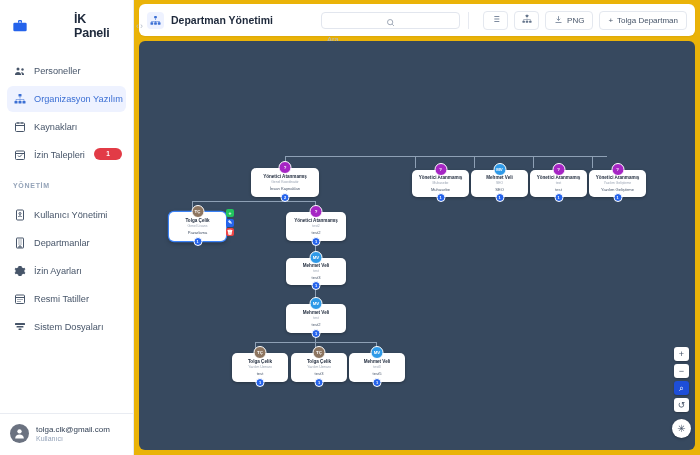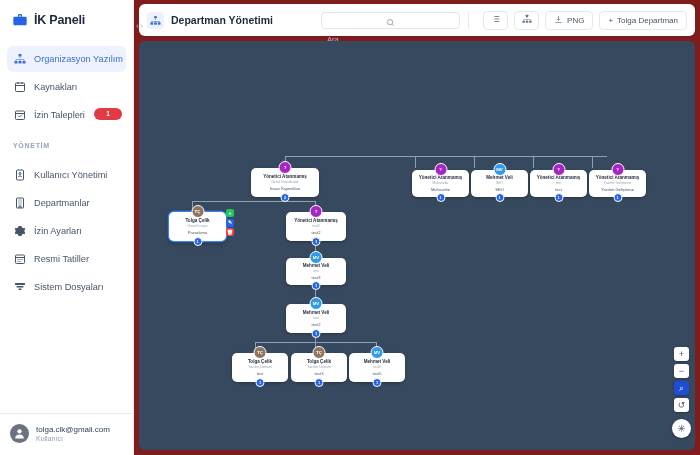--- a/index.html
+++ b/index.html
@@ -18,21 +18,21 @@
     border-right: 1px solid #e6e9ef;
     display: flex; flex-direction: column;
     position: relative;
   }
   .brand {
     display: flex; align-items: center; gap: 6px;
     padding: 12px 10px 10px 12px;
   }
   .brand-icon { width: 16px; height: 16px; flex: 0 0 16px; }
   .brand-title {
-    font-size: 12.5px; font-weight: bold; color: #1e293b; letter-spacing: -0.2px;
+    font-size: 12.5px; font-weight: bold; color: #1e293b; letter-spacing: -0.2px; margin-left: 40px;
   }
   .nav { padding: 8px 7px 0 7px; }
   .nav-item {
     display: flex; align-items: center; gap: 8px;
     height: 26px; padding: 0 6px; margin-bottom: 2px;
     border-radius: 6px; cursor: pointer; position: relative;
   }
   .nav-item .ic { width: 13px; height: 13px; flex: 0 0 13px; color: #475569; display:flex; align-items:center; justify-content:center;}
   .nav-item .lbl { font-size: 9.2px; color: #475569; white-space: nowrap; }
   .nav-item.active { background: #eef2ff; }
@@ -64,21 +64,21 @@
   .user-email { font-size: 8px; color: #334155; white-space: nowrap; text-align: center; }
   .user-role { font-size: 7px; color: #94a3b8; margin-top: 1px; }
 
   .collapse-handle {
     position: absolute; right: -10px; top: 21px;
     display: flex; align-items: center; gap: 1px;
     color: #b4bcca; font-size: 9px; z-index: 30; cursor: pointer;
   }
 
   
-  .main { flex: 1; height: 455px; position: relative; background: #7f1d1d; padding: 4px 5px 5px 5px; display:flex; flex-direction:column; }
+  .main { flex: 1; height: 455px; position: relative; background: #eab308; padding: 4px 5px 5px 5px; display:flex; flex-direction:column; }
   .topbar {
     height: 32px; background: #fff; border-radius: 6px;
     display: flex; align-items: center; padding: 0 8px;
     box-shadow: 0 1px 2px rgba(15,23,42,.06);
     flex: 0 0 32px;
   }
   .tb-icon {
     width: 17px; height: 17px; border-radius: 4px; background: #eef2ff;
     display: flex; align-items: center; justify-content: center; margin-right: 7px;
   }
@@ -166,20 +166,31 @@
       <span class="brand-icon">
         <svg viewBox="0 0 24 24" width="16" height="16" fill="#2563eb">
           <rect x="2" y="7" width="20" height="13" rx="2"></rect>
           <path d="M9 7V5a2 2 0 0 1 2-2h2a2 2 0 0 1 2 2v2h-2V5h-2v2H9z"></path>
         </svg>
       </span>
       <span class="brand-title">İK Paneli</span>
     </div>
 
     <nav class="nav">
+      <div class="nav-item">
+        <span class="ic">
+          <svg viewBox="0 0 24 24" width="12" height="12" fill="currentColor">
+              <circle cx="8" cy="8" r="3"></circle>
+              <circle cx="17" cy="9" r="2.4"></circle>
+              <path d="M2 19c0-3.3 2.7-5 6-5s6 1.7 6 5v1H2v-1z"></path>
+              <path d="M15.5 14.4c2.6.3 4.5 1.9 4.5 4.6v1h-4.2v-1c0-1.7-.6-3.1-1.6-4.1.4-.2.8-.4 1.3-.5z"></path>
+            </svg>
+        </span>
+        <span class="lbl">Personeller</span>
+      </div>
 
       <div class="nav-item active">
         <span class="ic">
           <svg viewBox="0 0 24 24" width="12" height="12" fill="currentColor">
               <rect x="9" y="2" width="6" height="5" rx="1"></rect>
               <rect x="1" y="16" width="6" height="5" rx="1"></rect>
               <rect x="9" y="16" width="6" height="5" rx="1"></rect>
               <rect x="17" y="16" width="6" height="5" rx="1"></rect>
               <path d="M11.4 7h1.2v4h-1.2zM4 13h16v1.2H4z"></path>
               <path d="M3.4 13h1.2v3.2H3.4zM11.4 13h1.2v3.2h-1.2zM19.4 13h1.2v3.2h-1.2z"></path>

